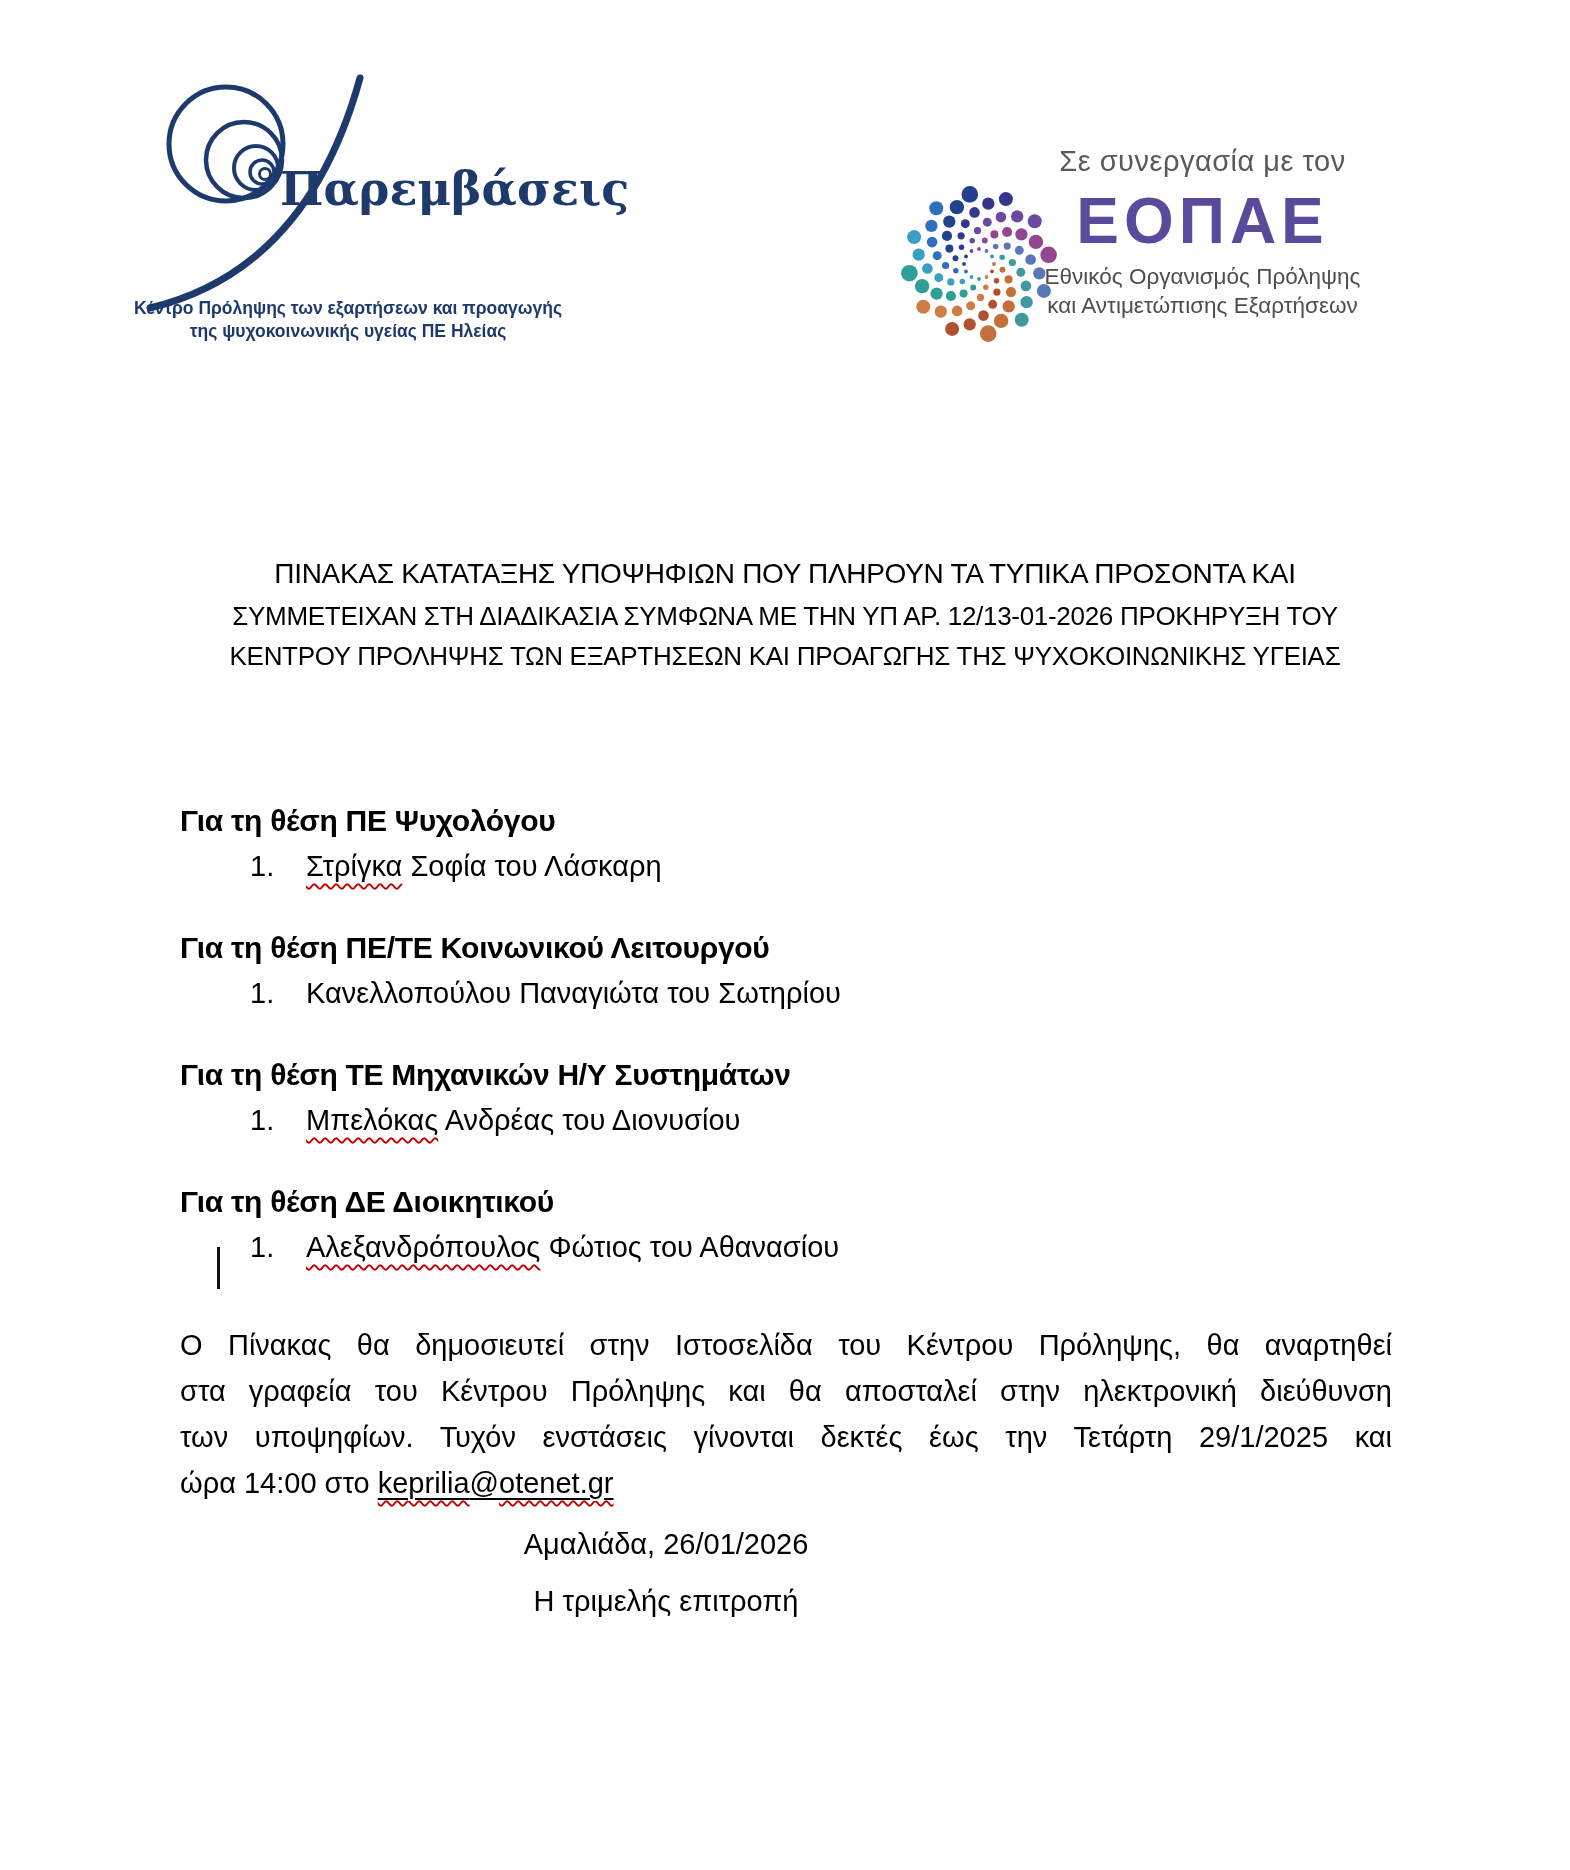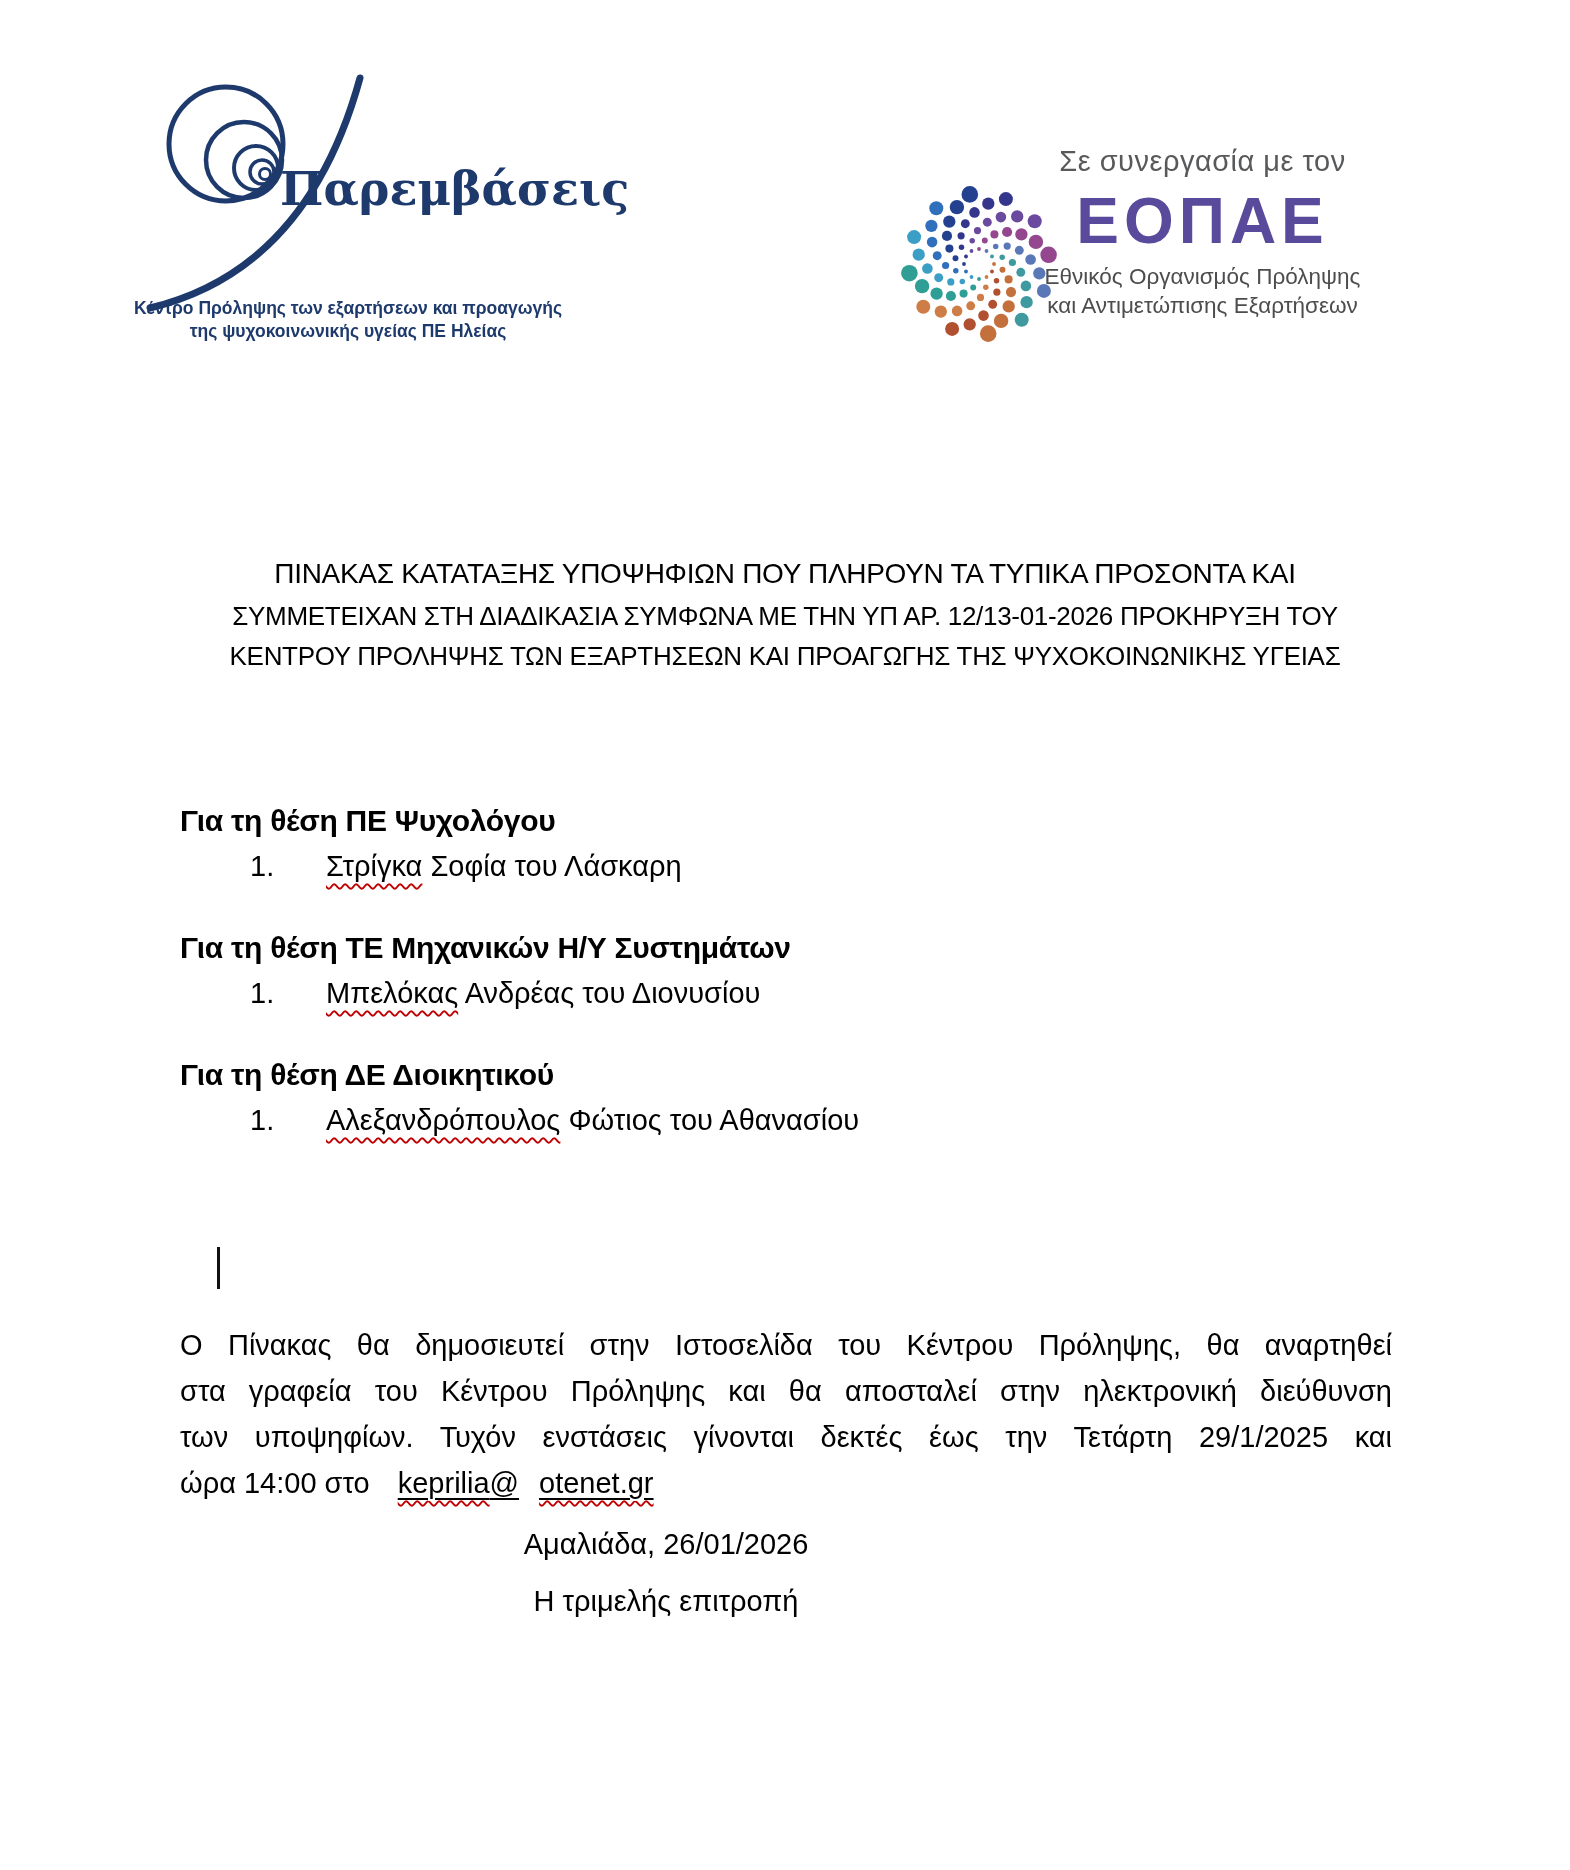--- a/index.html
+++ b/index.html
@@ -42,21 +42,20 @@
   .sections { position:absolute; left:180px; top:798px; width:1210px; color:#000; }
   .section { margin-bottom:36px; }
   .section-heading { font-size:30px; font-weight:bold; line-height:45px; letter-spacing:-0.3px; }
   .candidate { font-size:29px; line-height:46px; padding-left:70px; }
   .candidate .num { display:inline-block; min-width:56px; }
 
   .squiggle {
     text-decoration-line:underline; text-decoration-style:wavy;
     text-decoration-color:#c00000; text-decoration-thickness:2px;
     text-underline-offset:7px;
-    margin-left:20px;
   }
   .squiggle:empty { text-decoration:none; }
 
   
   .caret { position:absolute; left:217px; top:1247px; width:3px; height:42px; background:#111; }
 
   
   .closing { position:absolute; left:180px; top:1322px; width:1212px; font-size:29px; color:#000; }
   .jline { line-height:46px; text-align:justify; text-align-last:justify; }
   .lline { line-height:46px; }
@@ -199,20 +198,26 @@
 
   <div class="sections">
 
     <div class="section">
       <div class="section-heading">Για τη θέση ΠΕ Ψυχολόγου</div>
       <div class="candidate">
         <span class="num">1.</span><span class="squiggle">Στρίγκα</span><span> Σοφία του Λάσκαρη</span>
       </div>
     </div>
 
+    <div class="section">
+      <div class="section-heading">Για τη θέση ΠΕ/ΤΕ Κοινωνικού Λειτουργού</div>
+      <div class="candidate">
+        <span class="num">1.</span><span class="squiggle"></span><span>Κανελλοπούλου Παναγιώτα του Σωτηρίου</span>
+      </div>
+    </div>
 
     <div class="section">
       <div class="section-heading">Για τη θέση ΤΕ Μηχανικών Η/Υ Συστημάτων</div>
       <div class="candidate">
         <span class="num">1.</span><span class="squiggle">Μπελόκας</span><span> Ανδρέας του Διονυσίου</span>
       </div>
     </div>
 
     <div class="section">
       <div class="section-heading">Για τη θέση ΔΕ Διοικητικού</div>

